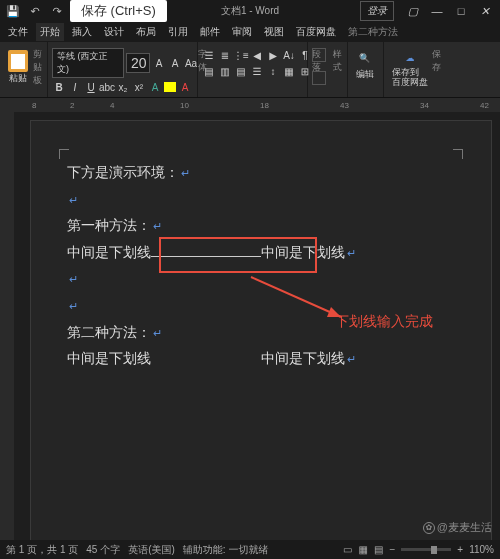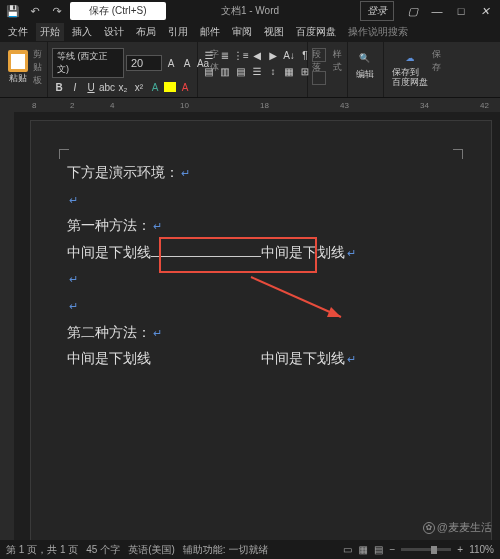--- a/index.html
+++ b/index.html
@@ -1,37 +1,37 @@
 <!DOCTYPE html>
 <html><head>
 <meta charset="utf-8">
 <style>
   * { box-sizing: border-box; margin: 0; padding: 0; }
   body { width: 500px; height: 559px; background: #202020; font-family: "Microsoft YaHei", sans-serif; color: #ccc; font-size: 11px; overflow: hidden; position: relative; }
   .titlebar { height: 22px; background: #1a1a1a; display: flex; align-items: center; padding: 0 4px; justify-content: space-between; }
   .titlebar-left { display: flex; align-items: center; gap: 4px; }
   .qat-btn { width: 18px; height: 18px; display: flex; align-items: center; justify-content: center; color: #bbb; font-size: 11px; }
-  .save-btn { background: #fff; color: #333; border-radius: 2px; padding: 2px 19px; font-size: 10px; }
+  .save-btn { background: #fff; color: #333; border-radius: 2px; padding: 2px 11px; font-size: 13px; }
   .titlebar-center { position: absolute; left: 50%; transform: translateX(-50%); font-size: 10px; color: #aaa; }
   .titlebar-right { display: flex; align-items: center; gap: 2px; font-style: italic; }
   .login-btn { padding: 2px 6px; border: 1px solid #555; font-size: 10px; color: #ccc; margin-right: 6px; }
   .win-btn { width: 22px; height: 18px; display: flex; align-items: center; justify-content: center; color: #ccc; font-size: 11px; }
   .tabs { height: 20px; background: #1a1a1a; display: flex; align-items: center; padding: 0 4px; gap: 4px; font-size: 10px; }
   .tab { color: #ccc; padding: 2px 4px; }
   .tab.active { background: #2a2a2a; }
   .ribbon { height: 56px; background: #2a2a2a; display: flex; align-items: stretch; border-bottom: 1px solid #111; }
   .ribbon-group { border-right: 1px solid #1a1a1a; padding: 6px 4px; display: flex; flex-direction: row; justify-content: space-between; }
   .group-label { text-align: center; font-size: 9px; color: #888; }
   .paste-btn { display: flex; flex-direction: column; align-items: center; padding: 2px 4px; }
   .paste-icon { width: 20px; height: 22px; background: #e8a33d; border-radius: 2px; position: relative; }
   .paste-icon::after { content: ""; position: absolute; top: 4px; left: 3px; right: 3px; bottom: 3px; background: #fff; }
   .font-controls { display: flex; flex-direction: column; gap: 2px; }
   .font-row { display: flex; gap: 2px; align-items: center; }
   .font-name { background: #1a1a1a; border: 1px solid #555; padding: 1px 4px; font-size: 9px; width: 72px; }
-  .font-size { background: #1a1a1a; border: 1px solid #555; padding: 1px 4px; font-size: 11px; width: 36px; }
+  .font-size { background: #1a1a1a; border: 1px solid #555; padding: 1px 4px; font-size: 14px; width: 24px; }
   .tiny-btn { width: 14px; height: 14px; display: flex; align-items: center; justify-content: center; font-size: 10px; color: #ccc; }
   .para-controls { display: flex; flex-direction: column; gap: 2px; }
   .style-box { width: 14px; height: 14px; border: 1px solid #555; }
   .big-btn { display: flex; flex-direction: column; align-items: center; font-size: 9px; padding: 2px 4px; gap: 2px; }
   .icon16 { width: 16px; height: 16px; }
   .ruler { height: 14px; background: #2a2a2a; display: flex; align-items: center; padding: 0 30px; position: relative; font-size: 8px; color: #888; }
   .ruler-num { position: absolute; bottom: 2px; }
   .doc-area { position: relative; background: #1e1e1e; height: 428px; display: flex; }
   .vruler { width: 14px; background: #2a2a2a; position: relative; }
   .page { position: absolute; left: 30px; top: 8px; width: 462px; height: 540px; background: #252525; border: 1px solid #3a3a3a; padding: 38px 36px 0 36px; }
@@ -76,21 +76,21 @@
   <div class="tab">文件</div>
   <div class="tab active">开始</div>
   <div class="tab">插入</div>
   <div class="tab">设计</div>
   <div class="tab">布局</div>
   <div class="tab">引用</div>
   <div class="tab">邮件</div>
   <div class="tab">审阅</div>
   <div class="tab">视图</div>
   <div class="tab">百度网盘</div>
-  <div class="tab" style="color:#888">操作说明搜索</div>
+  <div class="tab" style="color:#888">第二种方法</div>
 </div>
 
 <div class="ribbon">
   <div class="ribbon-group" style="width:48px">
     <div class="paste-btn">
       <div class="paste-icon"></div>
       <span style="font-size:9px">粘贴</span>
     </div>
     <div class="group-label">剪贴板</div>
   </div>
@@ -204,20 +204,21 @@
     <div class="doc-text">
       <span>中间是下划线</span><span style="display:inline-block;width:110px"></span><span>中间是下划线</span><span class="return-mark">↵</span>
     </div>
 
     <div class="red-box" style="left:128px;top:116px;width:158px;height:36px"></div>
 
     <svg class="red-arrow" style="left:210px;top:150px;width:120px;height:60px">
       <line x1="10" y1="6" x2="100" y2="46" stroke="#e74c3c" stroke-width="2"></line>
       <polygon points="100,46 90,36 86,46" fill="#e74c3c"></polygon>
     </svg>
+    <div class="annotation" style="left:304px;top:192px">下划线输入完成</div>
   </div>
 </div>
 
 <div class="watermark">
   <span class="watermark-icon">✿</span>
   <span>@麦麦生活</span>
 </div>
 
 <div class="statusbar">
   <div class="status-left">

